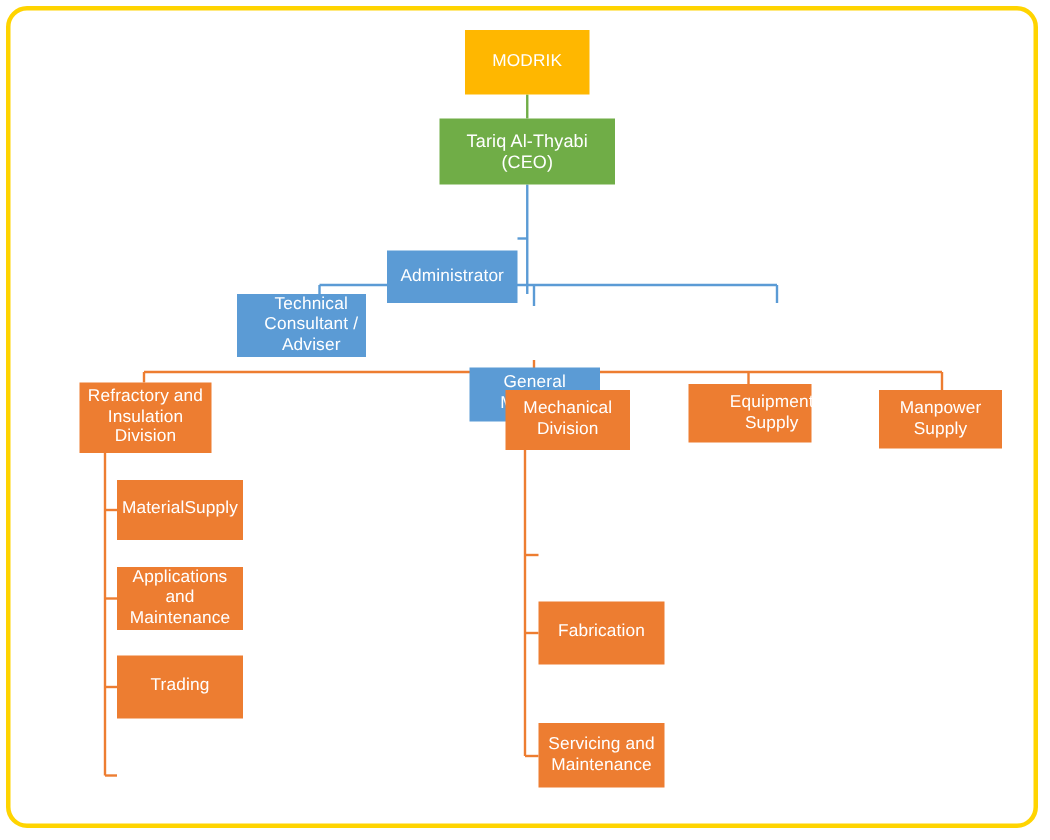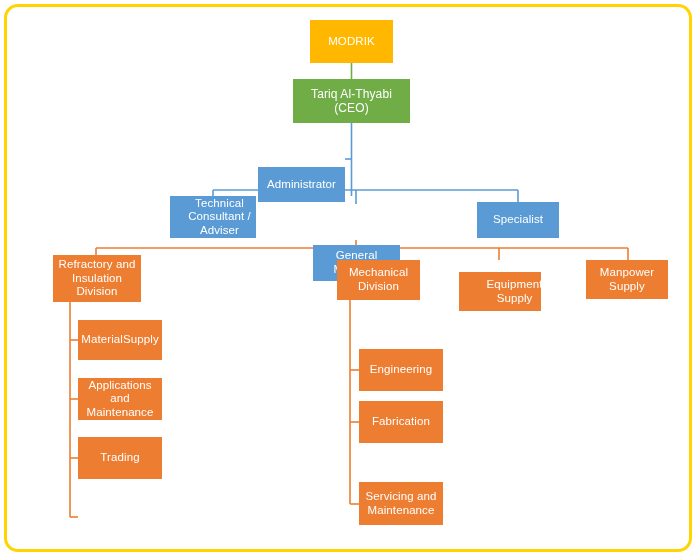--- a/index.html
+++ b/index.html
@@ -91,50 +91,48 @@
     <line x1="350" y1="504" x2="359" y2="504" stroke="#ED7D31" stroke-width="1.6"></line>
   </svg>
 
   <div class="node n-root" style="left:310px; top:20px; width:83px; height:43px;">MODRIK</div>
 
   <div class="node n-ceo" style="left:293px; top:79px; width:117px; height:44px;">Tariq Al-Thyabi
 (CEO)</div>
 
   <div class="node n-blue" style="left:258px; top:141px; width:87px; height:35px;margin-top:26px;">Administrator</div>
 
-  <div class="node n-blue" style="left:170px; top:196px; width:86px; height:42px;padding-left:16px;">Technical
+  <div class="node n-blue" style="left:158px; top:196px; width:86px; height:42px;padding-left:16px;">Technical
 Consultant /
 Adviser</div>
 
   <div class="node n-blue" style="left:313px; top:204px; width:87px; height:36px;margin-top:41px;">General
 Manager</div>
 
-  <div class="node n-blue" style="left:477px; top:202px; width:82px; height:36px;">Specialist</div>
 
   <div class="node n-orange" style="left:53px; top:255px; width:88px; height:47px;">Refractory and
 Insulation
 Division</div>
 
   <div class="node n-orange" style="left:78px; top:320px; width:84px; height:40px;">MaterialSupply</div>
 
   <div class="node n-orange" style="left:78px; top:378px; width:84px; height:42px;">Applications and
 Maintenance</div>
 
   <div class="node n-orange" style="left:78px; top:437px; width:84px; height:42px;">Trading</div>
 
 
   <div class="node n-orange" style="left:337px; top:260px; width:83px; height:40px;">Mechanical
 Division</div>
 
-  <div class="node n-orange" style="left:359px; top:349px; width:84px; height:42px;">Engineering</div>
 
   <div class="node n-orange" style="left:359px; top:401px; width:84px; height:42px;">Fabrication</div>
 
   <div class="node n-orange" style="left:359px; top:482px; width:84px; height:43px;">Servicing and
 Maintenance</div>
 
-  <div class="node n-orange" style="left:459px; top:272px; width:82px; height:39px;padding-left:32px;">Equipment
+  <div class="node n-orange" style="left:459px; top:256px; width:82px; height:39px;padding-left:32px;">Equipment
 Supply</div>
 
   <div class="node n-orange" style="left:586px; top:260px; width:82px; height:39px;">Manpower
 Supply</div>
 
 </div>
 
 </body></html>

